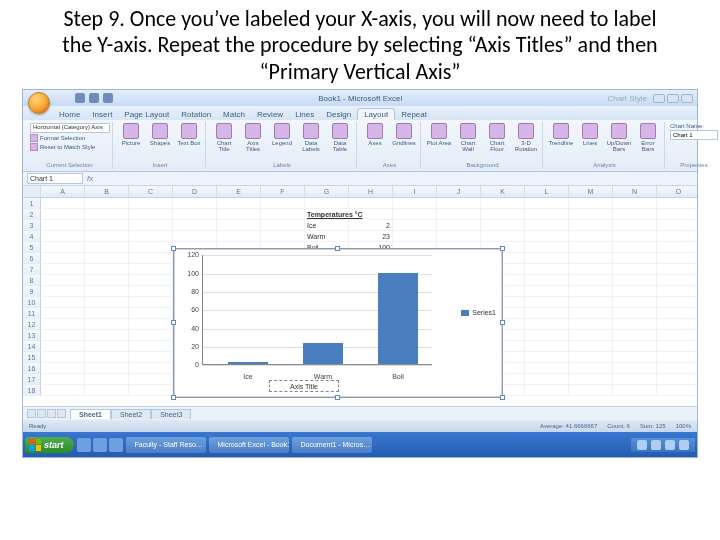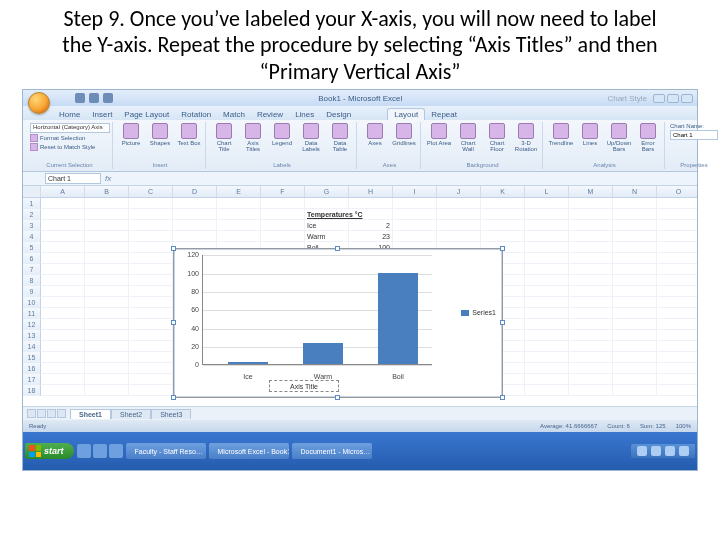--- a/index.html
+++ b/index.html
@@ -10,35 +10,35 @@
   .office-btn { width: 22px; height: 22px; border-radius: 50%; background: radial-gradient(circle at 35% 30%, #ffd77a, #f7a531 55%, #cc5a12 95%); border: 1px solid #b9812a; position: relative; top: 5px; left: 1px; box-shadow: 0 1px 2px rgba(0,0,0,.3); }
   .qat { margin-left: 26px; display: flex; gap: 4px; }
   .qat span { width: 10px; height: 10px; background: #6d8db8; border-radius: 2px; display: inline-block; }
   .titlebar .tl-center { flex: 1; text-align: center; color: #3b5d87; font-size: 8px; }
   .titlebar .tl-right { color: #9ab; font-size: 8px; }
   .winbtns { display: flex; gap: 2px; margin-left: 6px; }
   .winbtns span { width: 12px; height: 9px; background: #d7e6f7; border: 1px solid #9db7d1; border-radius: 2px; }
 
   .ribbon-tabs { height: 14px; background: linear-gradient(#e8f1fb,#d6e5f5); display: flex; align-items: flex-end; padding-left: 30px; gap: 0; }
   .ribbon-tabs span { padding: 1px 6px; color: #3b5d87; cursor: default; }
-  .ribbon-tabs .active { background: #f2f6fb; border: 1px solid #b3c7e1; border-bottom: none; border-radius: 3px 3px 0 0; margin-left: 30px; }
+  .ribbon-tabs .active { background: #f2f6fb; border: 1px solid #b3c7e1; border-bottom: none; border-radius: 3px 3px 0 0; }
 
   .ribbon { height: 52px; background: linear-gradient(#f3f7fc,#e3ecf7); border-bottom: 1px solid #b3c7e1; display: flex; align-items: stretch; padding: 2px 4px; gap: 2px; }
   .group { border-right: 1px solid #c9d8eb; padding: 1px 3px; display: flex; flex-direction: column; justify-content: space-between; }
   .group .row { display: flex; gap: 3px; }
   .btn-lg { width: 26px; display: flex; flex-direction: column; align-items: center; gap: 1px; cursor: default; }
   .btn-lg .ic { width: 16px; height: 16px; background: #d7b5e8; border: 1px solid #9a7db0; border-radius: 2px; }
   .btn-lg .lbl { font-size: 6px; text-align: center; line-height: 1; color: #3b5d87; }
   .group-label { font-size: 6px; color: #6a86ab; text-align: center; }
   .vstack { display: flex; flex-direction: column; gap: 1px; }
   .mini { font-size: 6px; color: #3b5d87; white-space: nowrap; display: flex; align-items: center; gap: 2px; }
   .mini .mi { width: 8px; height: 8px; background: #d7b5e8; border: 1px solid #b08fc4; }
   .prop-input { width: 48px; height: 10px; border: 1px solid #b3c7e1; background: #fff; font-size: 6px; padding: 0 2px; }
 
-  .formula-bar { height: 14px; background: #eef4fb; border-bottom: 1px solid #c4d4e8; display: flex; align-items: center; padding: 0 22px; gap: 4px; }
+  .formula-bar { height: 14px; background: #eef4fb; border-bottom: 1px solid #c4d4e8; display: flex; align-items: center; padding: 0 4px; gap: 4px; }
   .namebox { width: 56px; height: 11px; border: 1px solid #b3c7e1; background: #fff; font-size: 7px; padding: 0 2px; display: flex; align-items: center; }
   .fx { font-style: italic; color: #6a86ab; font-size: 8px; }
 
   .grid-area { position: relative; height: 220px; background: #fff; overflow: hidden; }
   .col-headers { display: flex; height: 12px; background: linear-gradient(#f4f8fd,#e2ebf6); border-bottom: 1px solid #c4d4e8; }
   .ch { border-right: 1px solid #d2dde9; font-size: 7px; color: #5d7aa0; text-align: center; line-height: 12px; flex: 0 0 44px; }
   .ch.rowhdr { flex: 0 0 18px; background: #e8eef7; }
   .rows { display: flex; flex-direction: column; }
   .rw { display: flex; height: 11px; }
   .rh { flex: 0 0 18px; background: linear-gradient(#f4f8fd,#e6eef8); border-right: 1px solid #c4d4e8; border-bottom: 1px solid #e6edf6; font-size: 7px; color: #5d7aa0; text-align: center; line-height: 11px; }
@@ -60,21 +60,21 @@
 
   .sheet-tabs { height: 14px; background: #eaf1f9; border-top: 1px solid #c4d4e8; display: flex; align-items: center; font-size: 7px; padding-left: 4px; gap: 0; }
   .sheet-tabs .nav { display: flex; gap: 1px; margin-right: 4px; }
   .sheet-tabs .nav span { width: 9px; height: 9px; background: #dce7f3; border: 1px solid #b3c7e1; }
   .stab { padding: 1px 8px; background: #dfe9f4; border: 1px solid #b3c7e1; border-bottom: none; color: #46658b; }
   .stab.active { background: #fff; font-weight: bold; }
 
   .statusbar { height: 12px; background: linear-gradient(#dfe9f4,#c7d8ec); display: flex; align-items: center; font-size: 6px; color: #46658b; padding: 0 6px; gap: 10px; }
   .statusbar .sp { flex: 1; }
 
-  .taskbar { height: 38px; background: linear-gradient(#3a77d0,#245cae); display: flex; align-items: center; padding: 0 2px; gap: 3px; }
+  .taskbar { height: 25px; background: linear-gradient(#3a77d0,#245cae); display: flex; align-items: center; padding: 0 2px; gap: 3px; }
   .start { display: flex; align-items: center; gap: 3px; background: linear-gradient(#4fae4f,#2a8a2a); color: #fff; font-size: 9px; font-style: italic; font-weight: bold; padding: 2px 10px 2px 4px; border-radius: 3px 10px 10px 3px; }
   .start .wlogo { width: 12px; height: 12px; display: grid; grid-template: 1fr 1fr / 1fr 1fr; gap: 1px; }
   .start .wlogo span:nth-child(1){background:#f65314}.start .wlogo span:nth-child(2){background:#7cbb00}.start .wlogo span:nth-child(3){background:#00a1f1}.start .wlogo span:nth-child(4){background:#ffbb00}
   .ql { display: flex; gap: 2px; }
   .ql span { width: 14px; height: 14px; background: #6ea0df; border-radius: 2px; }
   .tb-btn { height: 16px; padding: 0 6px; background: linear-gradient(#6ea0df,#4a7fc8); color: #fff; font-size: 7px; border-radius: 2px; display: flex; align-items: center; gap: 3px; white-space: nowrap; overflow: hidden; max-width: 80px; }
   .tb-btn .ti { width: 10px; height: 10px; background: #fff; border-radius: 1px; }
   .tray { margin-left: auto; display: flex; align-items: center; gap: 4px; background: linear-gradient(#5a90d6,#3d73be); padding: 2px 6px; border-radius: 2px 0 0 2px; }
   .tray span { width: 10px; height: 10px; background: #aecdf2; border-radius: 2px; }
 </style>

